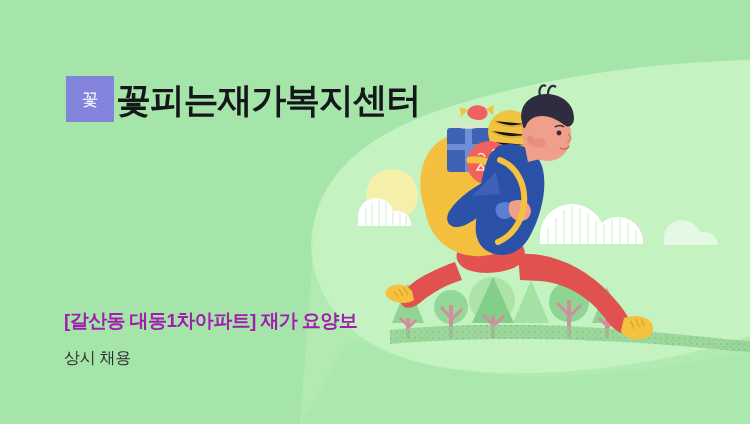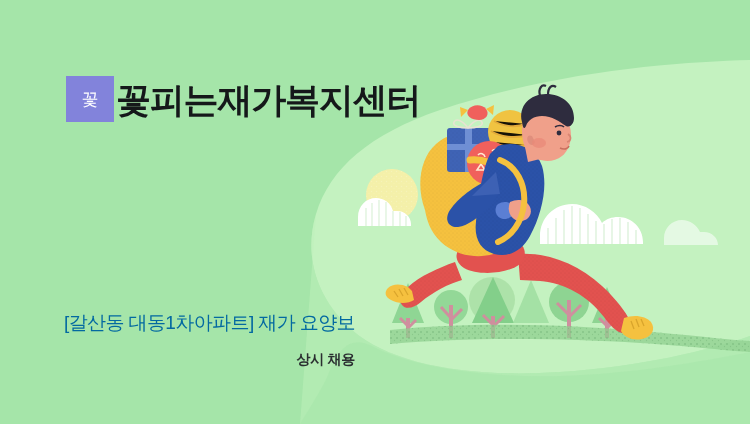--- a/index.html
+++ b/index.html
@@ -50,36 +50,35 @@
   }
 
   
   #posting-block {
     position:absolute;
     left:64px; bottom:58px;
     z-index:6;
     max-width:330px;
   }
   #posting-title {
-    color:#0369a1;
+    color:#a21caf;
     font-size:19px;
-    font-weight:400;
+    font-weight:700;
     line-height:1.25;
     letter-spacing:-0.6px;
     white-space:nowrap;
     overflow:hidden;
   }
   #posting-status {
     margin-top:17px;
     color:#2b2f31;
-    font-size:14px;
-    font-weight:700;
+    font-size:16px;
+    font-weight:400;
     letter-spacing:-0.3px;
     line-height:1;
-    text-align:right;
   }
 </style>
 </head>
 <body>
 
 <div id="card">
 
   <svg id="bg-art" viewBox="0 0 750 424" width="750" height="424" xmlns="http://www.w3.org/2000/svg" aria-hidden="true">
     <defs>
       <clipPath id="cardClip">

